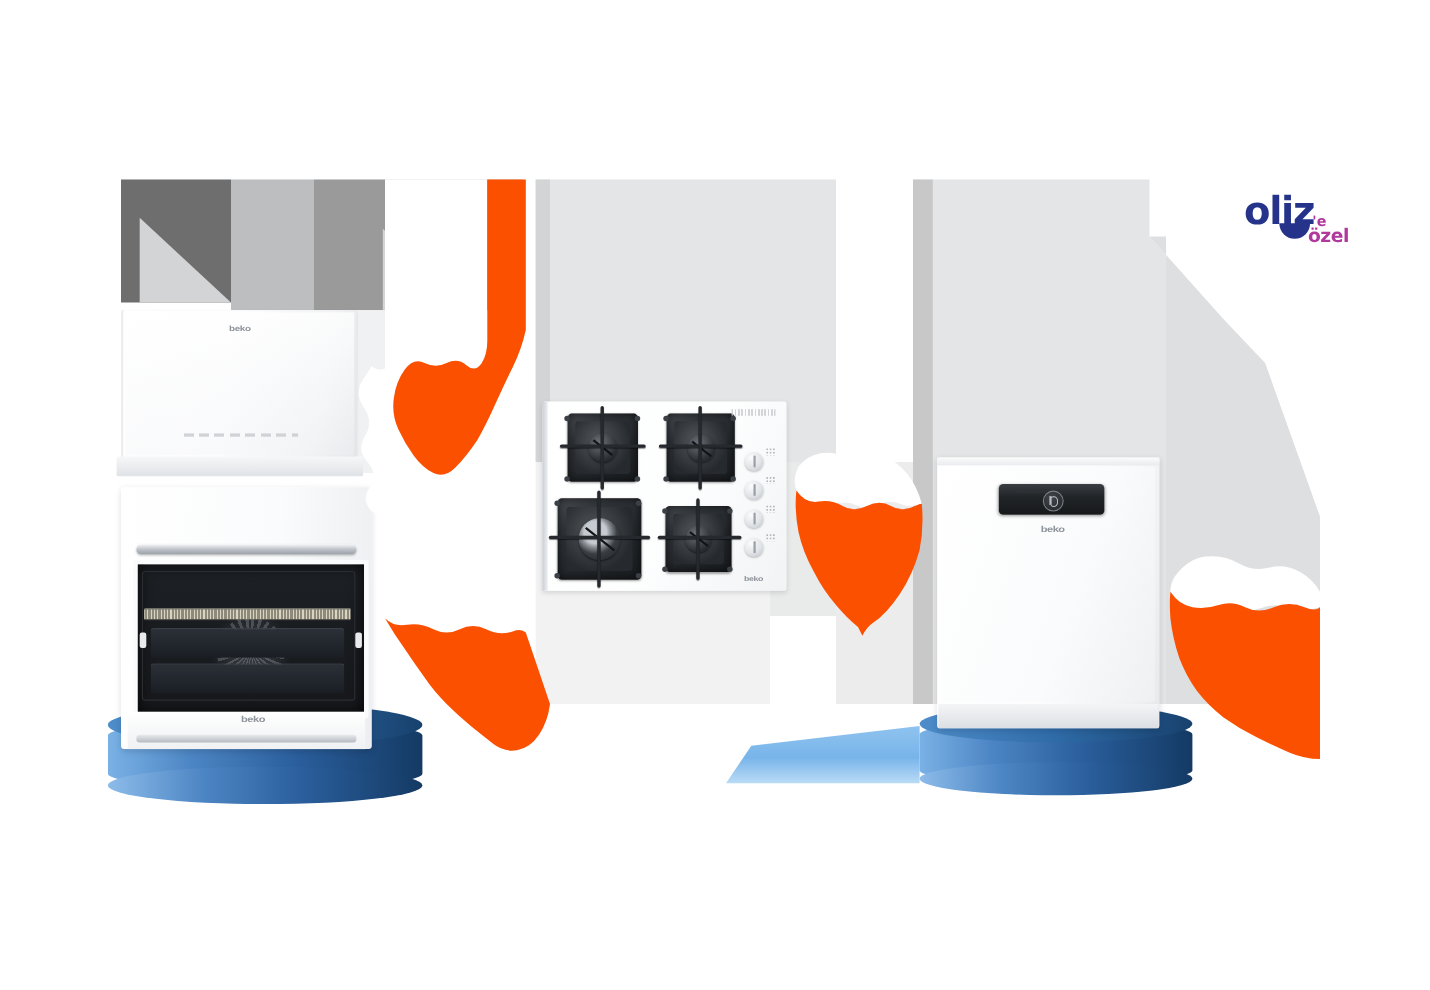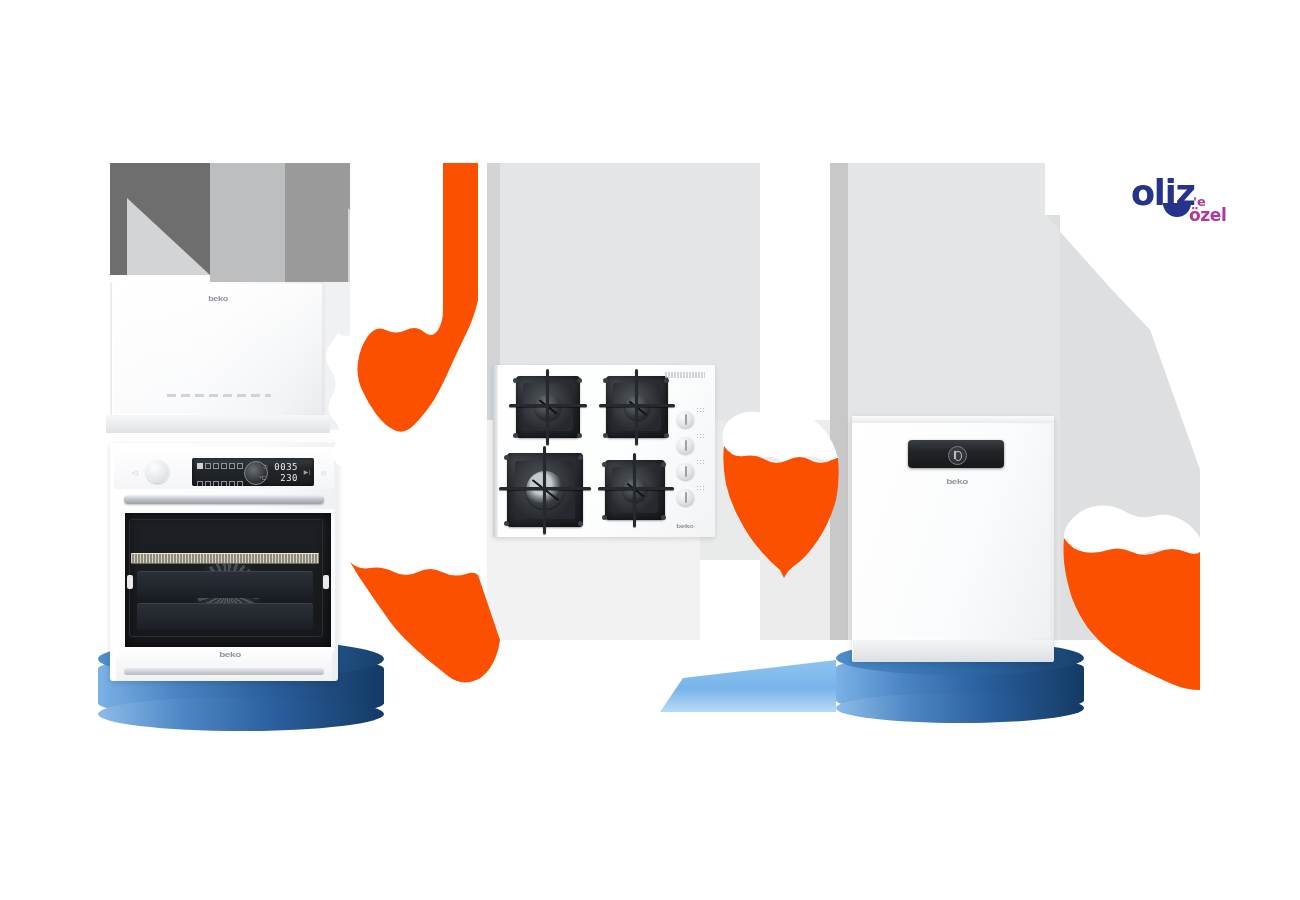--- a/index.html
+++ b/index.html
@@ -209,38 +209,20 @@
       <div class="hood-logo beko-logo">beko</div>
       <div class="hood-ctrl"></div>
     </div>
     <div class="hood-chimney"></div>
     <div class="hood-base"></div>
   </div>
 
   <div id="oven" class="appliance">
     <div class="oven-shell"></div>
 
-    <div class="oven-panel">
-      <div class="oven-knob"></div>
-      <div class="oven-knob-ind">◁</div>
-
-      <div class="oven-display">
-        <div class="disp-icons">
-          <i class="fill"></i><i></i><i></i><i></i><i></i><i></i><br>
-          <i></i><i></i><i></i><i></i><i></i><i></i>
-        </div>
-        <div class="disp-dial"></div>
-        <div class="disp-lbl" style="right:46px;top:6px;">⏱</div>
-        <div class="disp-num time" style="right:16px;">0035</div>
-        <div class="disp-lbl" style="right:48px;top:17px;">°C</div>
-        <div class="disp-num temp" style="right:16px;">230</div>
-        <div class="disp-lbl" style="right:4px;top:10px;">▶|</div>
-      </div>
-      <div class="disp-lbl" style="right:8px;top:22px;color:#c9ccd1;">◎</div>
-    </div>
 
     <div class="oven-handlebar"></div>
 
     <div class="oven-door">
       <div class="cav-wall"></div>
       <div class="cav-fan"></div>
       <div class="cav-rack"></div>
       <div class="cav-shelf" style="top:58px;"></div>
       <div class="cav-shelf" style="top:90px;"></div>
       <div class="cav-clip" style="left:2px;top:62px;"></div>

